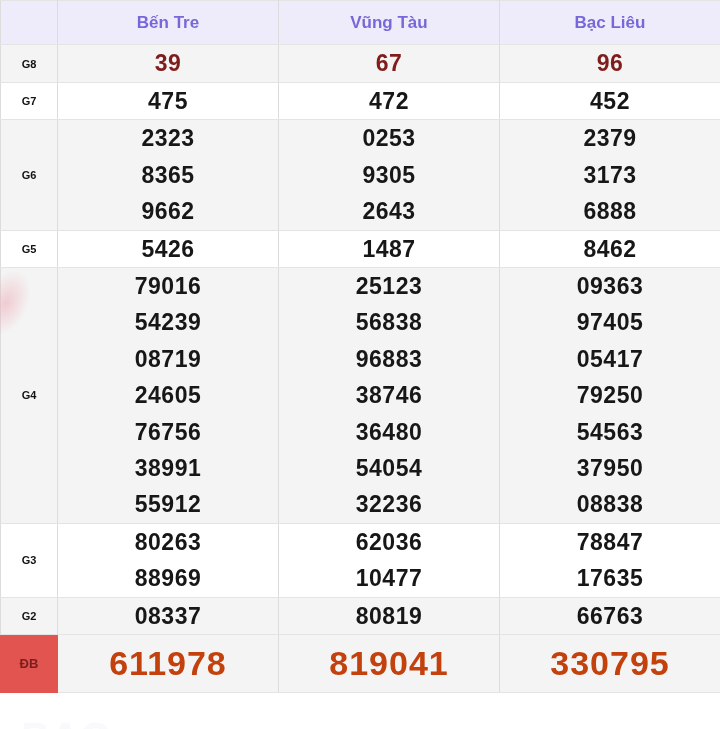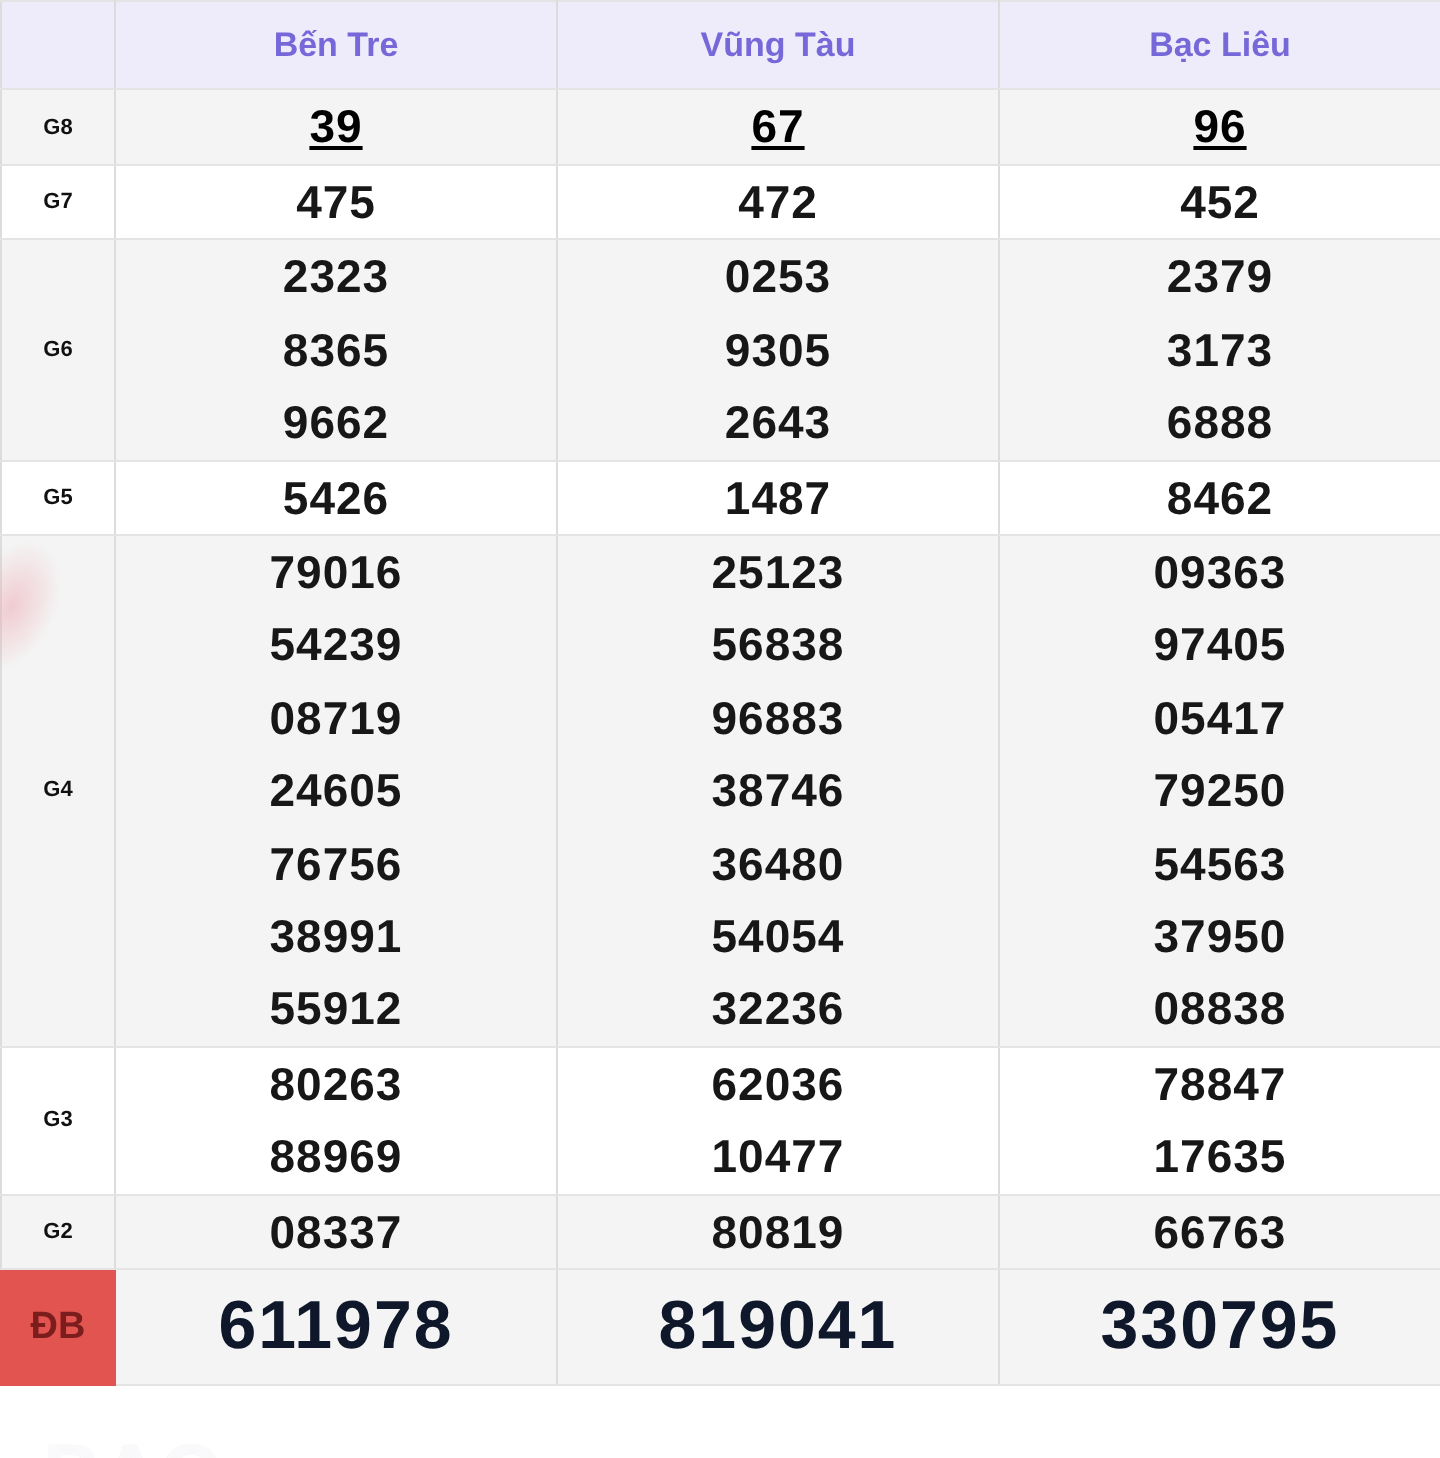--- a/index.html
+++ b/index.html
@@ -55,35 +55,34 @@
   }
   .num {
     font-size: 23px;
     font-weight: 700;
     color: #171717;
     line-height: 36.4px;
     letter-spacing: 0.5px;
     white-space: nowrap;
   }
   tr.row-g8 .num {
-    color: #000000;
+    color: #7f1d1d;
     line-height: 37px;
-    text-decoration: underline;
   }
   tr.row-db { background: #f2f2f2; }
   tr.row-db th.prize-label {
     background: #e2544f;
     border-color: #e2544f;
     color: #7c1d1d;
-    font-size: 19px;
+    font-size: 13px;
     position: relative;
     margin-left: 20px;
   }
   tr.row-db .num {
-    color: #0f172a;
+    color: #c2410c;
     font-size: 34px;
     line-height: 57px;
     letter-spacing: 1px;
   }
 
   .watermark {
     position: absolute;
     left: 22px;
     top: 716px;
     font-size: 38px;

